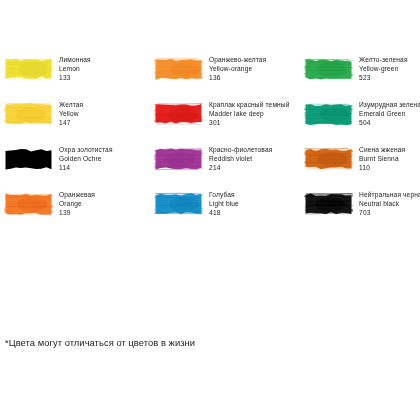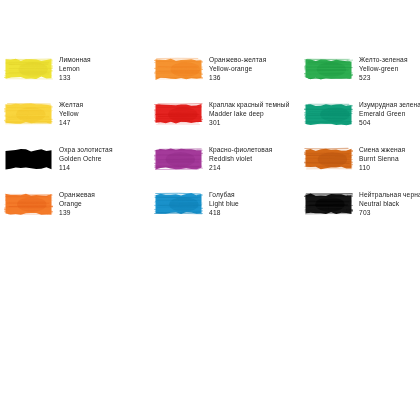--- a/index.html
+++ b/index.html
@@ -569,14 +569,15 @@
         </div>
       <div class="swatch-labels">
         <span class="label-ru">Нейтральная черная</span>
         <span class="label-en">Neutral black</span>
         <span class="label-code">703</span>
       </div>
     </div>
 
   </div>
 
+  <div class="footnote">*Цвета могут отличаться от цветов в жизни</div>
 
 </div>
 
 </body></html>

